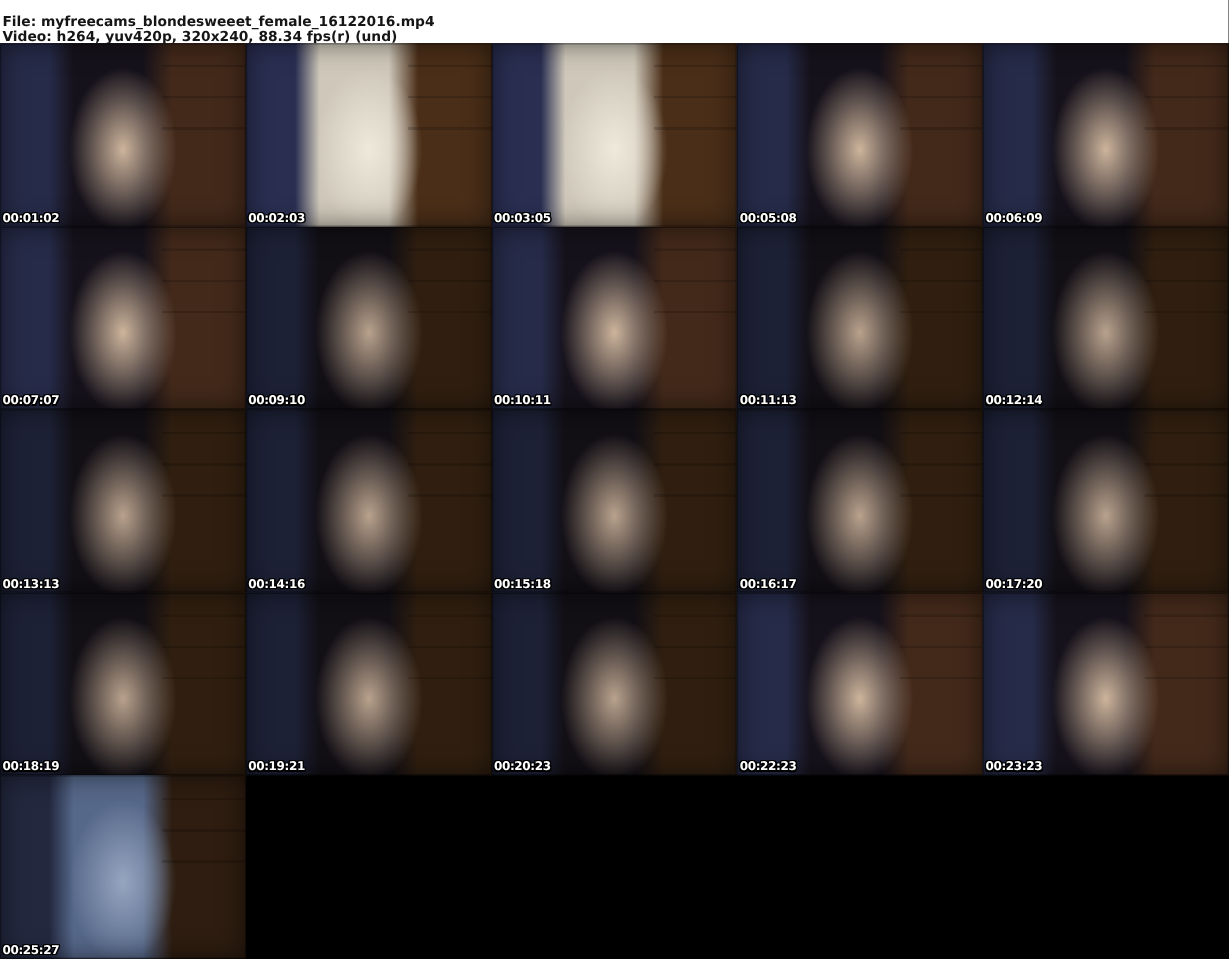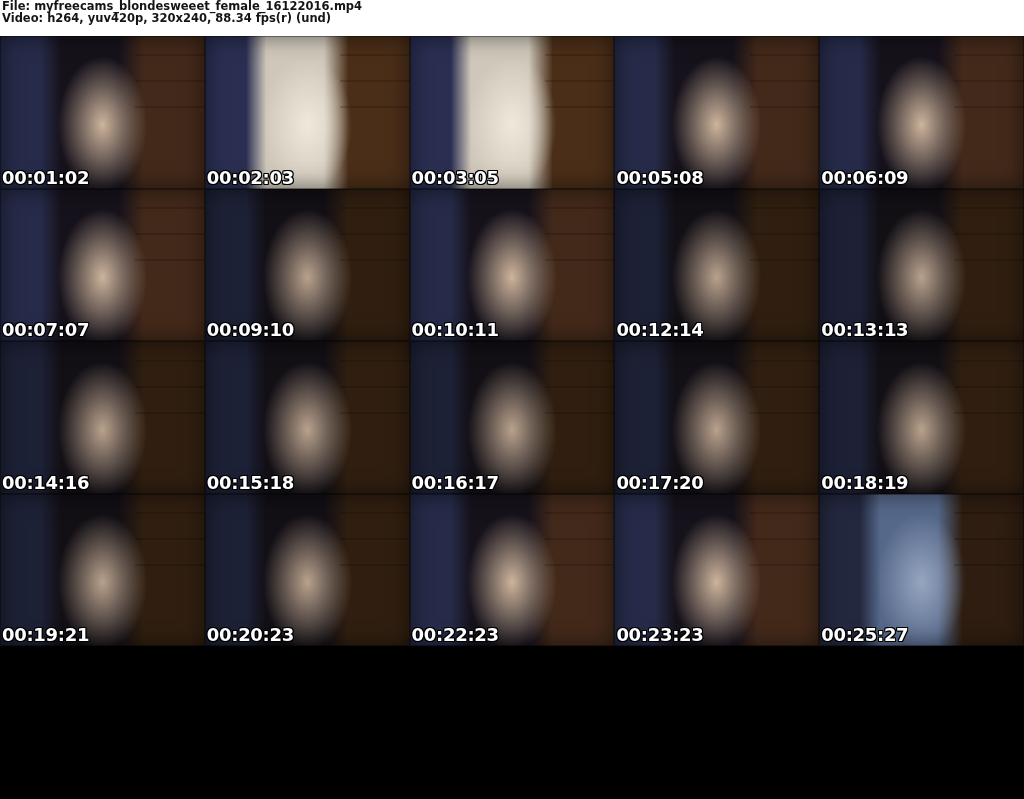--- a/index.html
+++ b/index.html
@@ -14,21 +14,21 @@
     overflow: hidden;
     background: #000;
     font-family: "DejaVu Sans", "Liberation Sans", sans-serif;
   }
   
   #info-header {
     width: 100%;
     height: 36px;
     background: #ffffff;
     box-sizing: border-box;
-    padding: 0 2px;
+    padding: 12px 2px;
   }
   #info-header .meta-line {
     display: block;
     font-size: 11.5px;
     font-weight: bold;
     line-height: 12px;
     color: #151515;
     white-space: nowrap;
     letter-spacing: 0px;
   }
@@ -71,21 +71,21 @@
         rgba(0,0,0,0.28) 26px 28px, rgba(0,0,0,0) 28px 52px,
         rgba(0,0,0,0.28) 52px 54px, rgba(0,0,0,0) 54px 100%);
     opacity: 0.6;
     pointer-events: none;
   }
   .ts {
     position: absolute;
     left: 2px;
     bottom: 1px;
     z-index: 2;
-    font-size: 18px;
+    font-size: 10px;
     font-weight: bold;
     letter-spacing: -0.3px;
     color: #ffffff;
     text-shadow:
       -1px -1px 0 #000, 1px -1px 0 #000,
       -1px  1px 0 #000, 1px  1px 0 #000,
        0 -1px 0 #000, 0 1px 0 #000,
       -1px 0 0 #000, 1px 0 0 #000;
   }
 </style>
@@ -118,20 +118,23 @@
       <div class="thumb" style="--left: #262b49; --mid: #16121b; --right: #43291a; --glow: #cdb49c;">
         <span class="ts">00:07:07</span>
       </div>
       <div class="thumb" style="--left: #1d2136; --mid: #120f15; --right: #301f10; --glow: #b9a28d;">
         <span class="ts">00:09:10</span>
       </div>
       <div class="thumb" style="--left: #262b49; --mid: #16121b; --right: #43291a; --glow: #cdb49c;">
         <span class="ts">00:10:11</span>
       </div>
       <div class="thumb" style="--left: #1d2136; --mid: #120f15; --right: #301f10; --glow: #b9a28d;">
+        <span class="ts">00:11:13</span>
+      </div>
+      <div class="thumb" style="--left: #1d2136; --mid: #120f15; --right: #301f10; --glow: #b9a28d;">
         <span class="ts">00:12:14</span>
       </div>
       <div class="thumb" style="--left: #1d2136; --mid: #120f15; --right: #301f10; --glow: #b9a28d;">
         <span class="ts">00:13:13</span>
       </div>
       <div class="thumb" style="--left: #1d2136; --mid: #120f15; --right: #301f10; --glow: #b9a28d;">
         <span class="ts">00:14:16</span>
       </div>
       <div class="thumb" style="--left: #1d2136; --mid: #120f15; --right: #301f10; --glow: #b9a28d;">
         <span class="ts">00:15:18</span>

